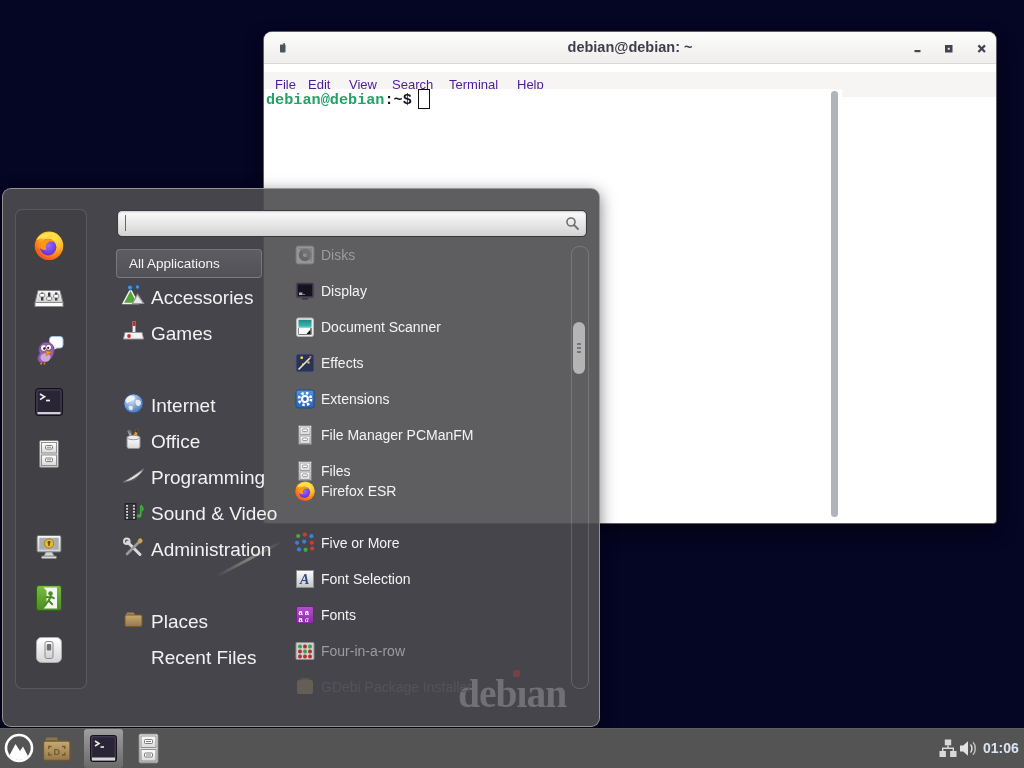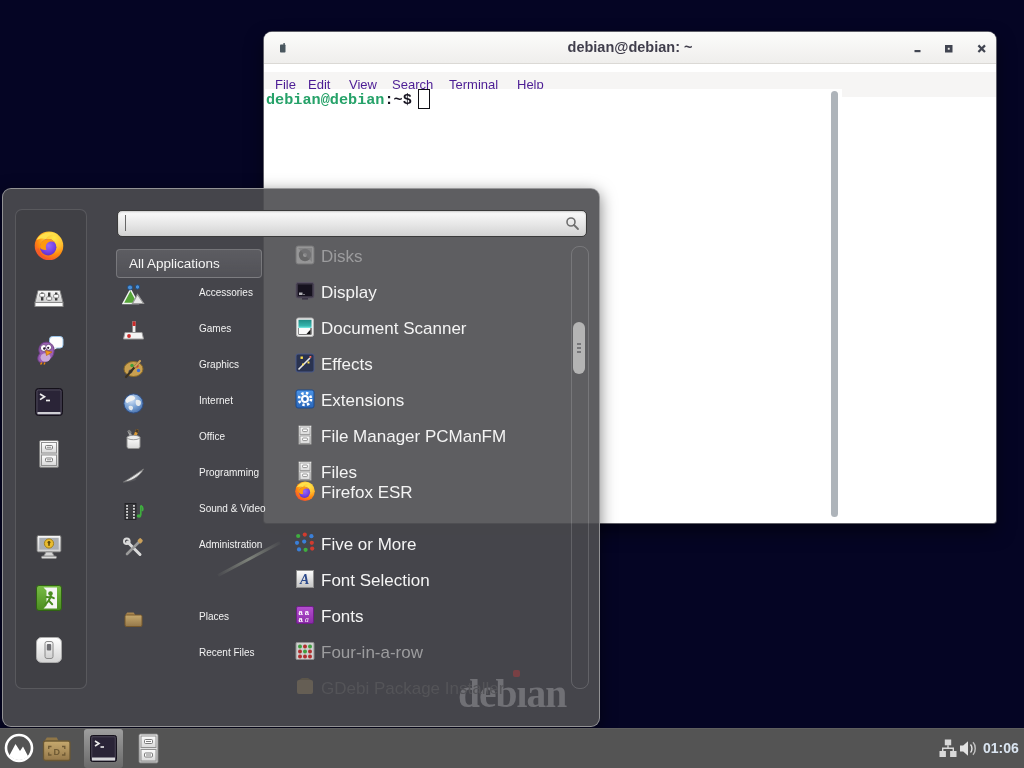--- a/index.html
+++ b/index.html
@@ -47,24 +47,24 @@
 #search{position:absolute;left:117px;top:210px;width:468px;height:25px;
   background:linear-gradient(#fcfcfc,#e6e6e6 55%,#d2d2d2);
   border:1px solid #3a3a3a;border-radius:5px;box-shadow:inset 0 1px 2px rgba(0,0,0,0.2);}
 #search .tcur{position:absolute;left:7px;top:4px;width:1px;height:16px;background:#666;}
 #allapps{position:absolute;left:116px;top:249px;width:129px;height:27px;
   background:linear-gradient(rgba(255,255,255,0.13),rgba(255,255,255,0.07));
   border:1px solid rgba(255,255,255,0.2);border-radius:4px;padding-left:15px;}
 #allapps span{position:absolute;left:12px;top:6px;font-size:13.5px;color:#f4f4f4;}
 .catrow{position:absolute;left:120px;width:170px;height:24px;}
 .catrow .ci{position:absolute;left:2px;top:0;width:23px;height:23px;}
-.catrow .ct{position:absolute;left:31px;top:3px;font-size:10px;color:#f2f2f2;white-space:nowrap;margin-left:48px;}
+.catrow .ct{position:absolute;left:31px;top:3px;font-size:19px;color:#f2f2f2;white-space:nowrap;}
 .approw{position:absolute;left:293px;width:285px;height:23px;}
 .approw .ai{position:absolute;left:1px;top:0;width:22px;height:22px;}
-.approw .at{position:absolute;left:28px;top:3px;font-size:17px;color:#f4f4f4;white-space:nowrap;}
+.approw .at{position:absolute;left:28px;top:3px;font-size:14px;color:#f4f4f4;white-space:nowrap;}
 .dim{color:#9c9c9e !important;}
 #ascrolltrack{position:absolute;left:571px;top:246px;width:16px;height:441px;
   border:1px solid rgba(255,255,255,0.16);border-radius:8px;}
 #ascrollthumb{position:absolute;left:573px;top:322px;width:12px;height:52px;background:#b4b4b4;border-radius:6px;}
 .grip{position:absolute;left:577px;width:4px;height:1.6px;background:#77777a;}
 
 
 #taskbar{position:absolute;left:0;top:728px;width:1024px;height:40px;background:#545454;
   border-top:1px solid #5e5e5e;box-sizing:border-box;}
 #termbtn{position:absolute;left:84px;top:729px;width:39px;height:39px;
@@ -261,32 +261,20 @@
   </div>
   <div class="catrow" style="top:320px;">
     <svg class="ci" viewBox="0 0 23 23">
       <rect x="10.6" y="1.5" width="3" height="11" fill="#ededed" stroke="#8a8a8a" stroke-width="0.8"></rect>
       <rect x="10.6" y="1.5" width="3" height="4.5" fill="#cc2b2b"></rect>
       <path d="M3,12.5 h17 l1.5,6.5 h-20 z" fill="#f4f4f4" stroke="#9a9a9a" stroke-width="1"></path>
       <circle cx="7" cy="16" r="1.9" fill="#cc2b2b"></circle>
     </svg>
       <div class="ct">Games</div>
   </div>
-  <div class="catrow" style="top:356px;">
-    <svg class="ci" viewBox="0 0 23 23">
-      <ellipse cx="11.5" cy="13" rx="9.5" ry="7.5" fill="#c9a050" stroke="#8a6a28" stroke-width="1"></ellipse>
-      <circle cx="8.5" cy="15.5" r="2" fill="#55555a"></circle>
-      <circle cx="10" cy="9.5" r="1.7" fill="#3f9e3a"></circle>
-      <circle cx="15" cy="10" r="1.7" fill="#d23b2e"></circle>
-      <circle cx="16.5" cy="14.5" r="1.7" fill="#3a6fd8"></circle>
-      <line x1="4" y1="21" x2="18" y2="5" stroke="#3a3020" stroke-width="2.2" stroke-linecap="round"></line>
-      <line x1="13" y1="10.7" x2="18" y2="5" stroke="#caa05a" stroke-width="2.2" stroke-linecap="round"></line>
-    </svg>
-      <div class="ct">Graphics</div>
-  </div>
   <div class="catrow" style="top:392px;">
     <svg class="ci" viewBox="0 0 23 23">
       <defs>
           <radialGradient id="glb" cx="0.38" cy="0.3" r="0.85">
         <stop offset="0" stop-color="#d8e6f8"></stop>
             <stop offset="0.5" stop-color="#7aa2d4"></stop>
             <stop offset="1" stop-color="#38619f"></stop>
       </radialGradient>
         </defs>
       <circle cx="11.5" cy="11.5" r="9.6" fill="url(#glb)" stroke="#2c4f8a" stroke-width="0.9"></circle>

